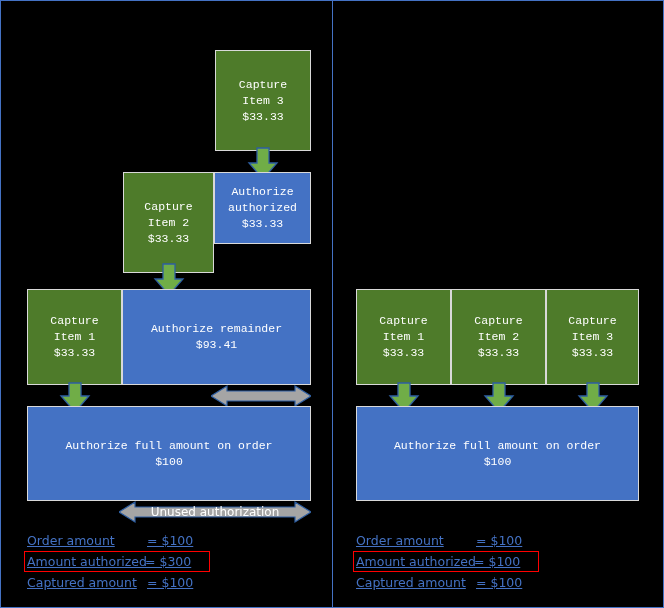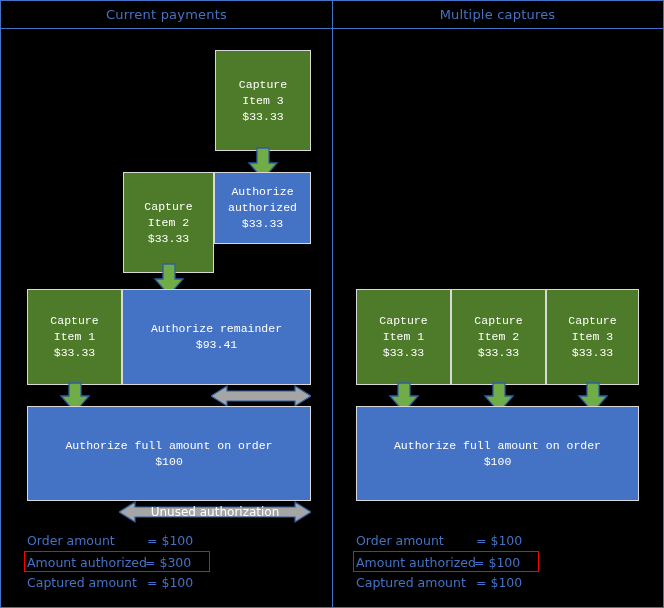--- a/index.html
+++ b/index.html
@@ -99,44 +99,41 @@
 
   
   .legend {
     position: absolute;
     font-size: 12.5px;
     color: #4472C4;
     line-height: 21px;
   }
   .legend-row {
     display: flex;
-    align-items: flex-start;
+    align-items: center;
     height: 21px;
     white-space: nowrap;
+    text-decoration: underline;
   }
   .legend-row .lab { display: inline-block; width: 120px; }
   .legend-row .val { display: inline-block; }
   .legend-row.boxed {
     border: 1px solid #FF0000;
     box-sizing: border-box;
     padding: 0 2px;
     margin-left: -3px;
     width: 186px;
   }
   .legend-row.boxed .lab { width: 118px; }
 </style>
 </head>
 <body>
 
 <div id="canvas">
 
-  <div class="header-row">
-    <div class="header-cell left">Current payments</div>
-    <div class="header-cell right">Multiple captures</div>
-  </div>
   <div class="v-divider"></div>
 
   <div class="box green" style="left:214px; top:49px; width:96px; height:101px;">
     <span class="ln">Capture</span>
     <span class="ln">Item 3</span>
     <span class="ln">$33.33</span>
   </div>
 
   <div class="arrow-down" style="left:245px; top:146px;">
     <svg width="34" height="34" viewBox="0 0 34 34">

